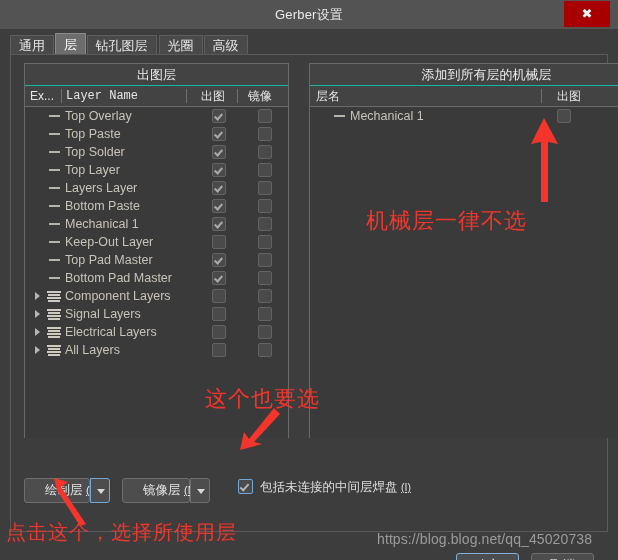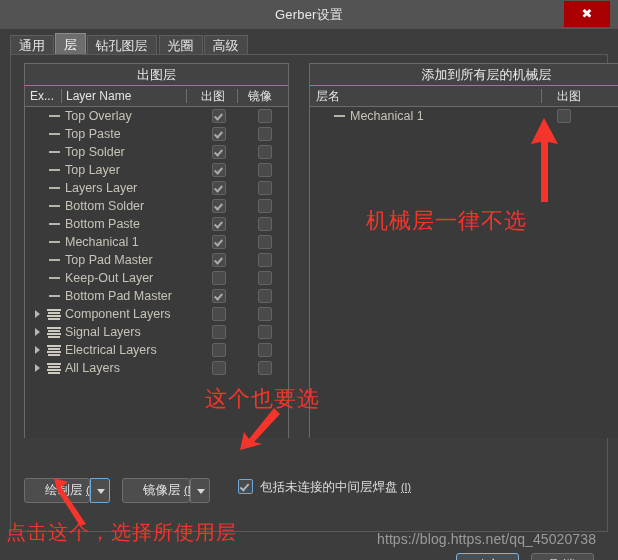--- a/index.html
+++ b/index.html
@@ -357,21 +357,21 @@
         <div class="tab" style="left: 193.5px;">高级</div>
       </div>
 
     <div class="tab-frame"></div>
 
     <div class="panel" id="panel-left">
       <div class="panel-title">出图层</div>
       <div class="col-header">
         <div class="ch" style="left:5px;">Ex...</div>
         <div class="sep" style="left:36px;"></div>
-        <div class="ch" style="left:41px;">Layer Name</div>
+        <div class="ch" style="left:41px;font-family:Liberation Mono, monospace;">Layer Name</div>
         <div class="sep" style="left:161px;"></div>
         <div class="ch" style="left:176px;">出图</div>
         <div class="sep" style="left:212px;"></div>
         <div class="ch" style="left:223px;">镜像</div>
       </div>
       <div class="rows" id="left-rows">
           <div class="row">
             <span class="dash-icon"></span>
             <span class="row-label">Top Overlay</span>
             <span class="cb checked" style="left: 187px;"></span>
@@ -396,46 +396,40 @@
             <span class="cb" style="left: 233px;"></span>
           </div>
           <div class="row">
             <span class="dash-icon"></span>
             <span class="row-label">Layers Layer</span>
             <span class="cb checked" style="left: 187px;"></span>
             <span class="cb" style="left: 233px;"></span>
           </div>
           <div class="row">
             <span class="dash-icon"></span>
-            <span class="row-label">Bottom Solder</span>
-            <span class="cb checked" style="left: 187px;"></span>
-            <span class="cb" style="left: 233px;"></span>
-          </div>
-          <div class="row">
-            <span class="dash-icon"></span>
             <span class="row-label">Bottom Paste</span>
             <span class="cb checked" style="left: 187px;"></span>
             <span class="cb" style="left: 233px;"></span>
           </div>
           <div class="row">
             <span class="dash-icon"></span>
             <span class="row-label">Mechanical 1</span>
-            <span class="cb checked" style="left: 187px;"></span>
-            <span class="cb" style="left: 233px;"></span>
-          </div>
-          <div class="row">
-            <span class="dash-icon"></span>
-            <span class="row-label">Top Pad Master</span>
             <span class="cb checked" style="left: 187px;"></span>
             <span class="cb" style="left: 233px;"></span>
           </div>
           <div class="row">
             <span class="dash-icon"></span>
             <span class="row-label">Keep-Out Layer</span>
             <span class="cb" style="left: 187px;"></span>
+            <span class="cb" style="left: 233px;"></span>
+          </div>
+          <div class="row">
+            <span class="dash-icon"></span>
+            <span class="row-label">Top Pad Master</span>
+            <span class="cb checked" style="left: 187px;"></span>
             <span class="cb" style="left: 233px;"></span>
           </div>
           <div class="row">
             <span class="dash-icon"></span>
             <span class="row-label">Bottom Pad Master</span>
             <span class="cb checked" style="left: 187px;"></span>
             <span class="cb" style="left: 233px;"></span>
           </div>
           <div class="row group">
             <span class="expander"></span>
@@ -516,21 +510,21 @@
 
     <div class="inc-check-wrap">
       <div class="cb-blue"></div>
       <div class="inc-label" id="inc-label">包括未连接的中间层焊盘 <span class="mn">(I)</span></div>
     </div>
 
     <div class="foot-btn primary" style="left:456px; top:524px;">确定</div>
     <div class="foot-btn" style="left:531px; top:524px;">取消</div>
   </div>
 
-  <div class="watermark">https://blog.https.net/qq_45020738</div>
+  <div class="watermark">https://blog.blog.net/qq_45020738</div>
 
   <div class="annot" style="left:366px; top:206px;">机械层一律不选</div>
   <div class="annot" style="left:205px; top:384px;">这个也要选</div>
   <div class="annot small" style="left:6px; top:519px;">点击这个，选择所使用层</div>
 
   <svg class="arrow-svg" style="left:528px; top:118px;" width="36" height="84">
     <polygon points="16,0 30,26 20,24 20,84 13,84 13,24 3,26" fill="#f5352b"></polygon>
   </svg>
 
   <svg class="arrow-svg" style="left:236px; top:408px;" width="44" height="44">

